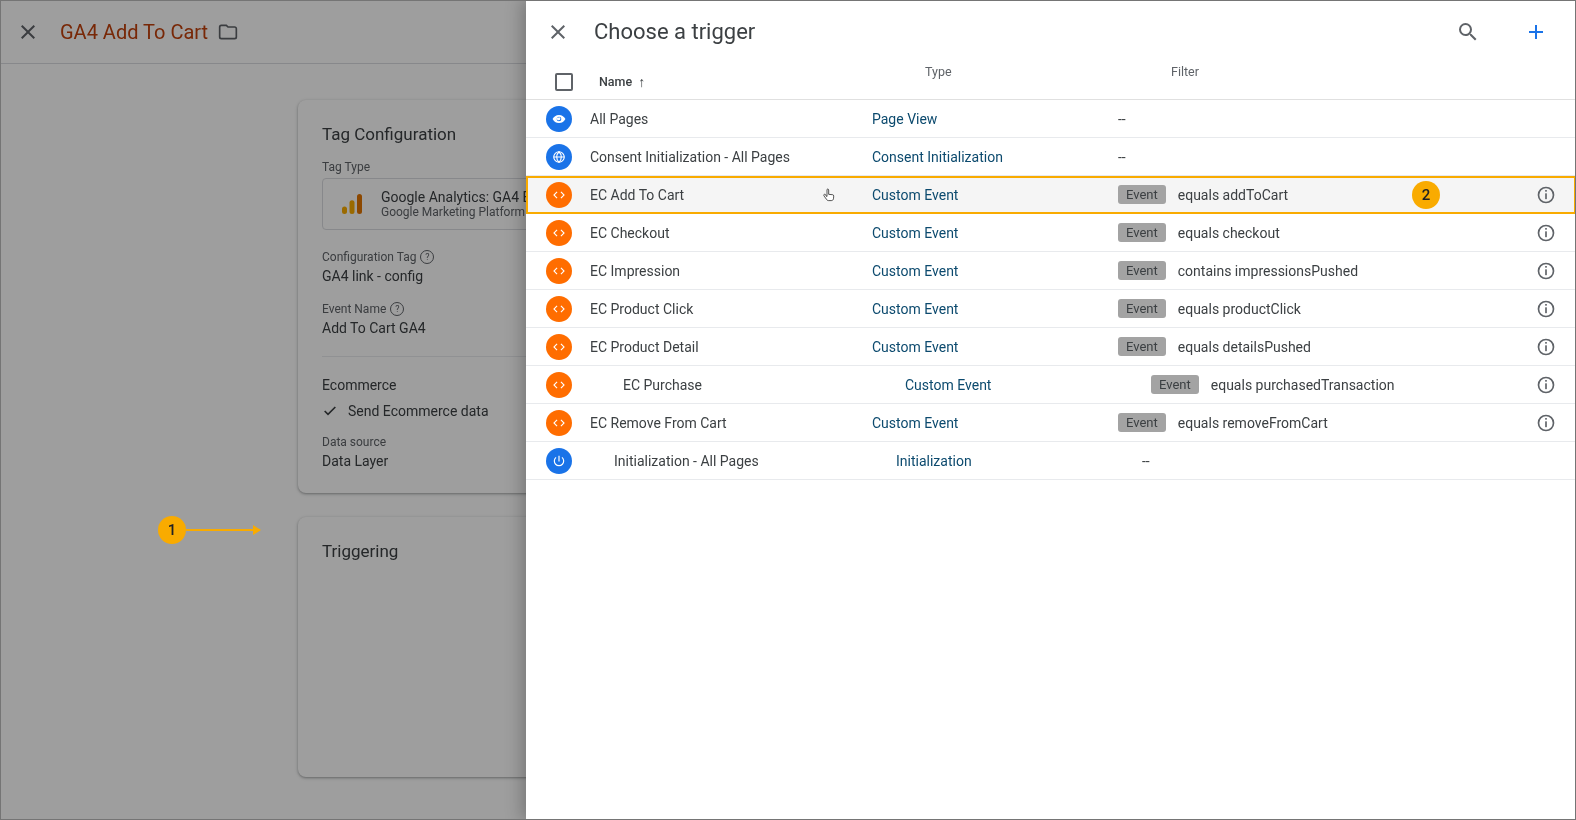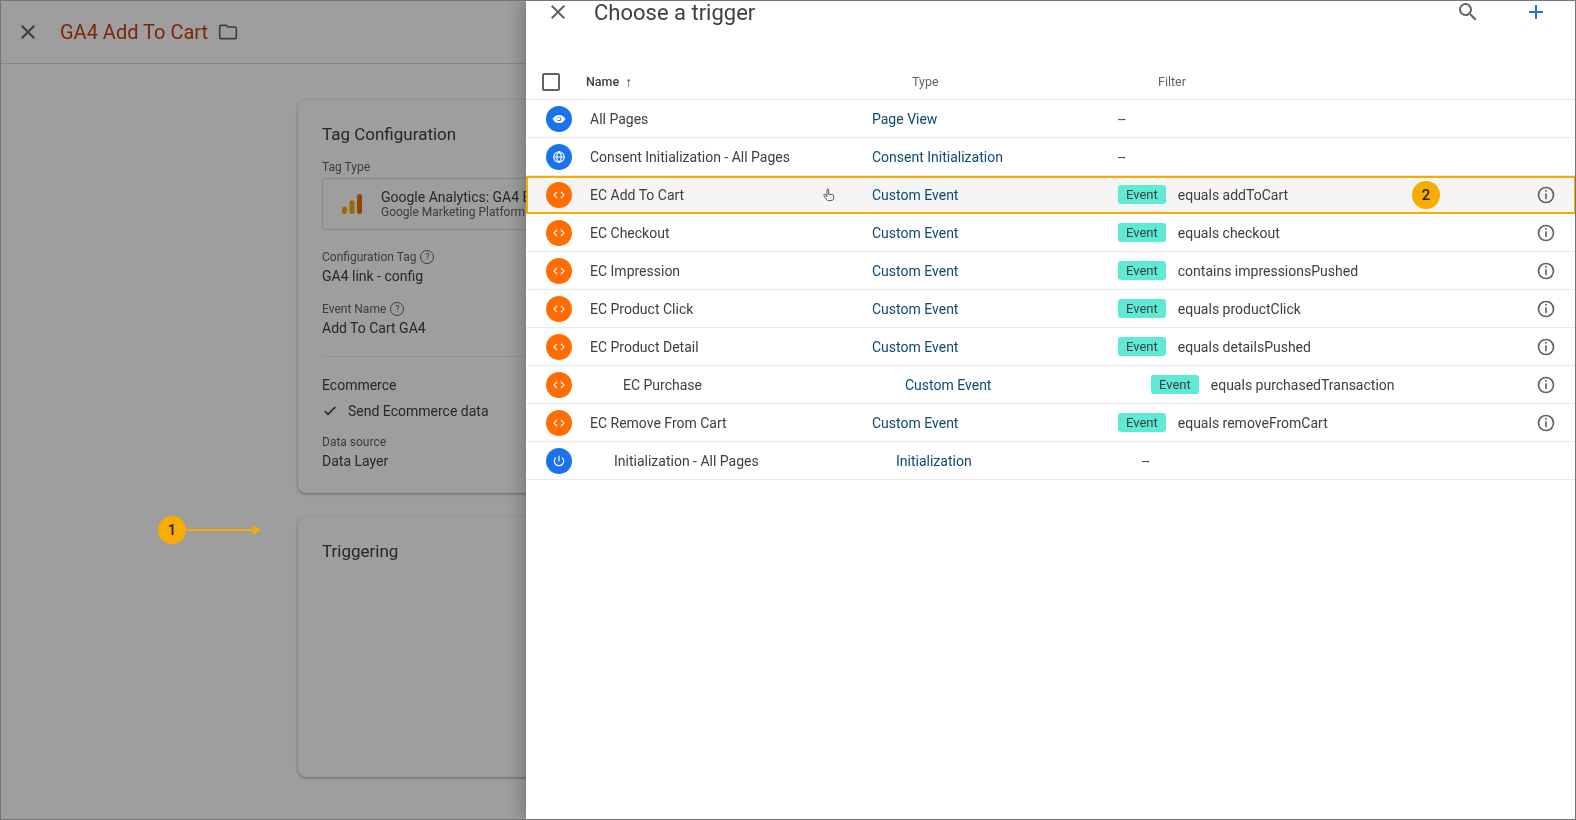--- a/index.html
+++ b/index.html
@@ -100,32 +100,32 @@
   .panel {
     position:absolute;
     top:0; right:0; bottom:0;
     width: 1050px;
     background:#fff;
     z-index:10;
     box-shadow: -4px 0 16px rgba(0,0,0,.25);
     display:flex; flex-direction:column;
   }
   .panel-header {
-    height:64px; display:flex; 
+    height:64px; display:flex; align-items:center;
     padding: 0 20px; gap:24px;
     border-bottom:1px solid #fff;
   }
   .panel-header .close { width:24px;height:24px;color:#5f6368; cursor:pointer;}
   .panel-title { font-size:22px; color:#3c4043; flex:1;}
   .hdr-icon { width:24px;height:24px;color:#5f6368; cursor:pointer;}
   .hdr-icon.plus { color:#1a73e8; }
 
   .table-head {
-    height:36px; padding: 0 16px;
-    display:flex; align-items:center;
+    height:36px; padding: 0 29px;
+    display:flex; 
     font-size:12.5px; color:#5f6368;
     border-bottom:1px solid #e0e0e0;
   }
   .col-check { width:44px; display:flex; align-items:center;}
   .col-name { flex:0 0 326px; font-weight:500; color:#3c4043; display:flex; align-items:center; gap:6px;}
   .col-type { flex:0 0 246px;}
   .col-filter { flex:1;}
   .sort-arrow { font-size:14px; }
 
   .checkbox {
@@ -159,21 +159,21 @@
   .ic-orange { background:#ff6d00; }
   .ic-indigo { background:#1a73e8; }
 
   .cell-name { flex:0 0 326px; display:flex; align-items:center;}
   .cell-type { flex:0 0 246px; color:#0c4a6e;}
   .cell-filter { flex:1; display:flex; align-items:center; gap:12px; color:#3c4043;}
   .cell-info { width:40px; display:flex; justify-content:flex-end; color:#5f6368;}
   .cell-info svg { width:20px;height:20px;}
 
   .chip {
-    background:#5eead4; padding:2px 8px; border-radius:3px; font-size:13px; color:#3c4043;
+    background:#a3a3a3; padding:2px 8px; border-radius:3px; font-size:13px; color:#3c4043;
   }
 
   
   .cursor {
     position:absolute; width:16px;height:20px; z-index:40;
     pointer-events:none;
   }
 
   
   .frame-border { position:absolute; inset:0; border:1.5px solid #757575; z-index:50; pointer-events:none;}

